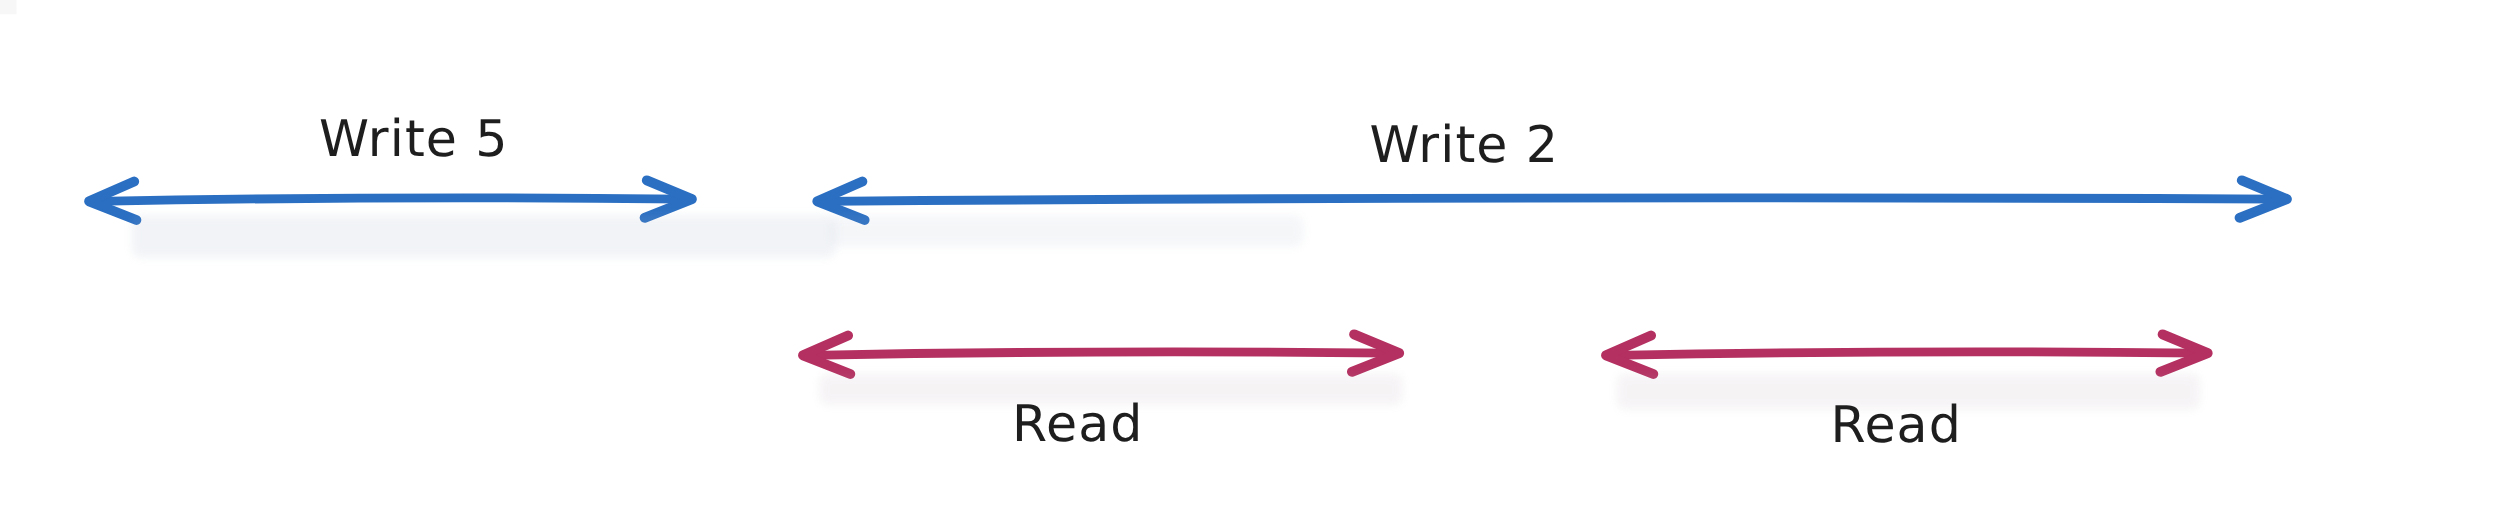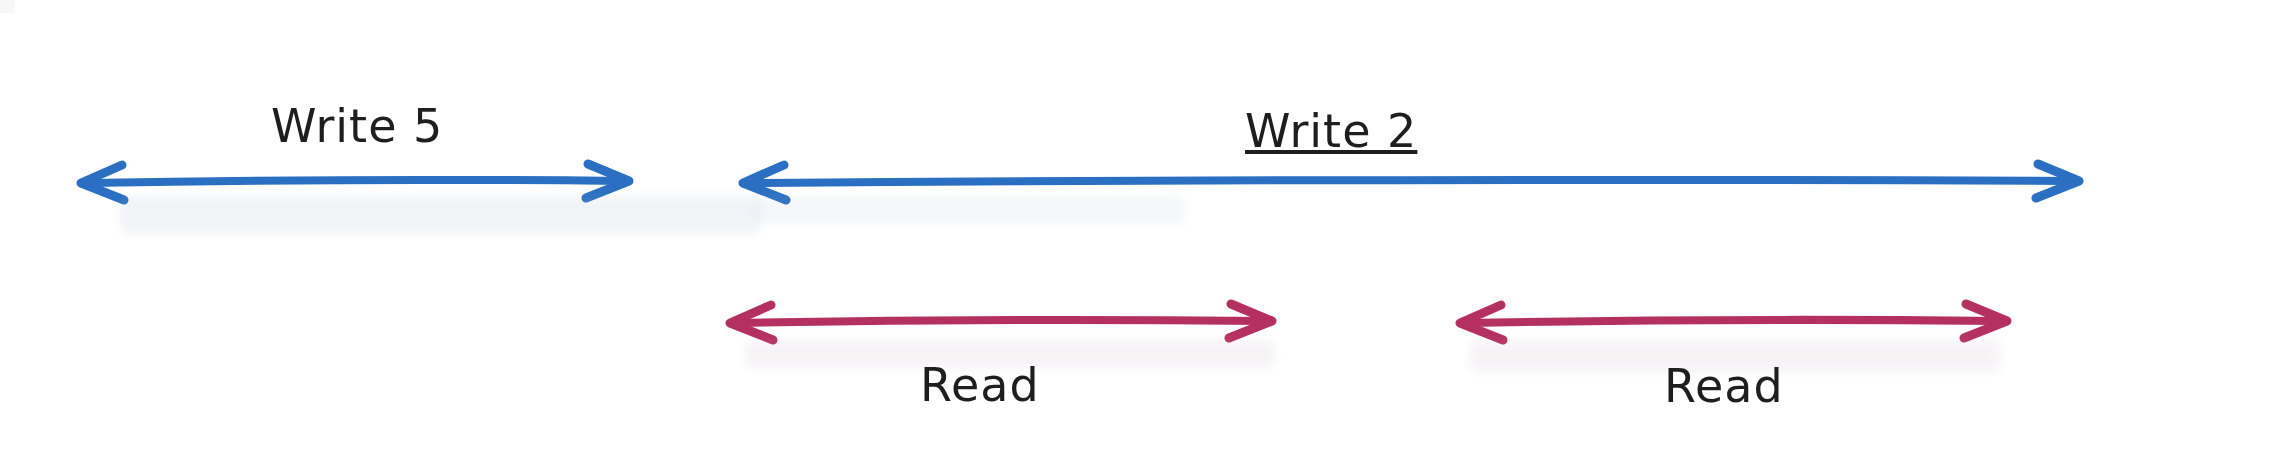--- a/index.html
+++ b/index.html
@@ -24,22 +24,22 @@
   }
   .lbl {
     position: absolute;
     color: #1e1e1e;
     font-size: 46px;
     line-height: 1.0;
     white-space: nowrap;
     letter-spacing: 1px;
     font-family: "DejaVu Sans", sans-serif;
   }
-  .lbl-write5 { left: 271px;  top: 103px; }
-  .lbl-write2 { left: 1245px; top: 108px; text-decoration: underline; }
+  .lbl-write5 { left: 290px;  top: 103px; }
+  .lbl-write2 { left: 1245px; top: 108px; }
   .lbl-read1  { left: 920px;  top: 362px; }
   .lbl-read2  { left: 1664px; top: 363px; }
 
   
   .ghost {
     position: absolute;
     filter: blur(4px);
     border-radius: 8px;
     pointer-events: none;
   }

